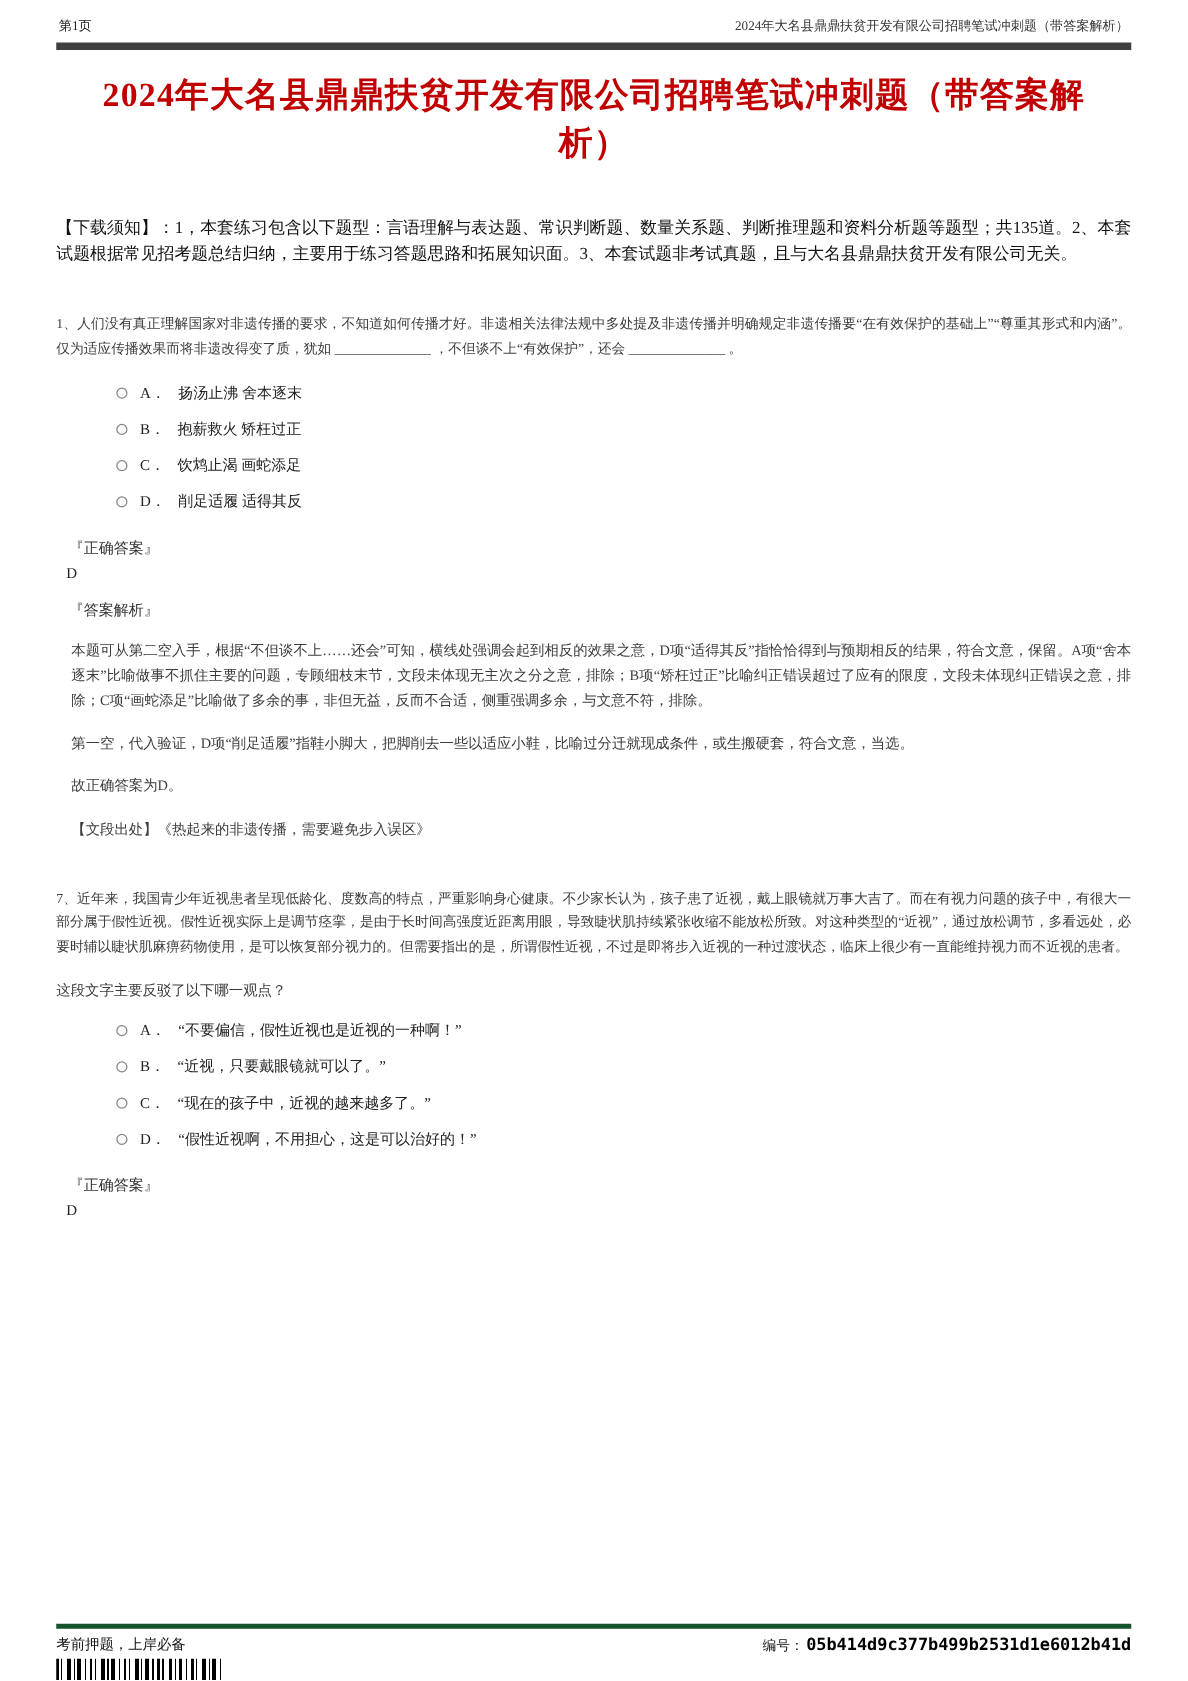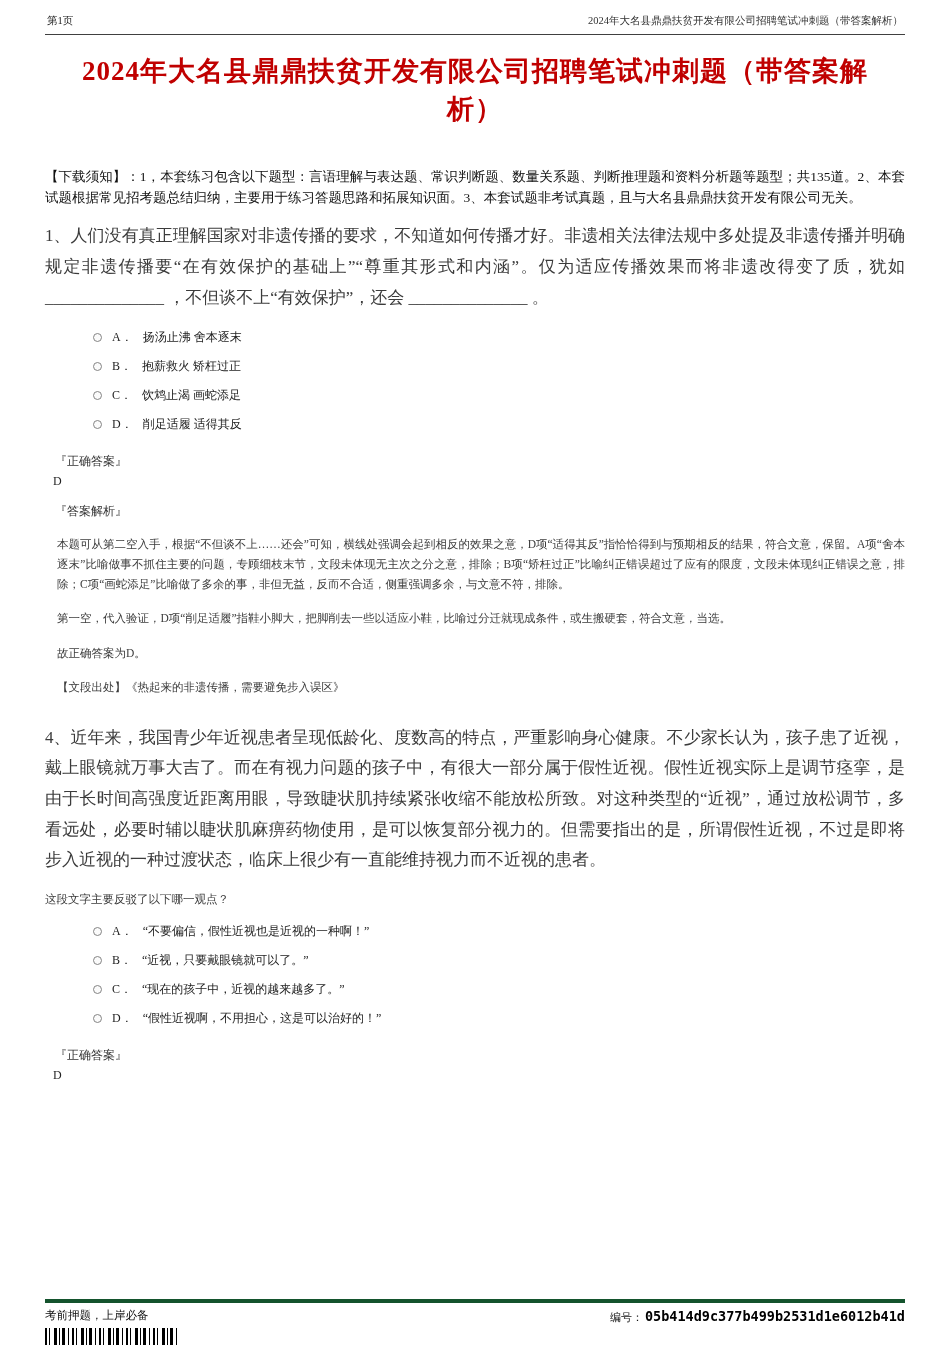--- a/index.html
+++ b/index.html
@@ -15,21 +15,21 @@
     background: #ffffff;
     padding: 0 45px;
     overflow: hidden;
   }
   
   .page-header {
     display: flex;
     justify-content: space-between;
     align-items: flex-end;
     padding: 14px 2px 6px 2px;
-    border-bottom: 1px solid #404040;
+    border-bottom: 6px solid #404040;
     font-size: 10.5px;
     color: #222222;
   }
   .page-header .hdr-right { color: #333333; }
   
   .doc-title {
     margin: 18px 28px 0 28px;
     text-align: center;
     font-size: 27px;
     font-weight: bold;
@@ -49,22 +49,22 @@
   .section-heading {
     margin-top: 60px;
     font-size: 18px;
     font-weight: bold;
     line-height: 1.55;
     color: #2433d0;
     text-align: justify;
   }
   
   .stem {
-    margin-top: 12px;
-    font-size: 17px;
+    margin-top: 36px;
+    font-size: 11px;
     line-height: 1.8;
     color: #3b3b3b;
     text-align: justify;
   }
   .prompt {
     margin-top: 16px;
     font-size: 11.5px;
     color: #3b3b3b;
   }
   .options { margin: 10px 0 0 48px; }
@@ -200,21 +200,21 @@
       <p class="answer-value">D</p>
       <p class="answer-label">『答案解析』</p>
 
       <p class="para">本题可从第二空入手，根据“不但谈不上……还会”可知，横线处强调会起到相反的效果之意，D项“适得其反”指恰恰得到与预期相反的结果，符合文意，保留。A项“舍本逐末”比喻做事不抓住主要的问题，专顾细枝末节，文段未体现无主次之分之意，排除；B项“矫枉过正”比喻纠正错误超过了应有的限度，文段未体现纠正错误之意，排除；C项“画蛇添足”比喻做了多余的事，非但无益，反而不合适，侧重强调多余，与文意不符，排除。</p>
       <p class="para">第一空，代入验证，D项“削足适履”指鞋小脚大，把脚削去一些以适应小鞋，比喻过分迁就现成条件，或生搬硬套，符合文意，当选。</p>
       <p class="para">故正确答案为D。</p>
       <p class="para">【文段出处】《热起来的非遗传播，需要避免步入误区》</p>
     </section>
 
     <section class="q2">
-      <p class="stem">4、近年来，我国青少年近视患者呈现低龄化、度数高的特点，严重影响身心健康。不少家长认为，孩子患了近视，戴上眼镜就万事大吉了。而在有视力问题的孩子中，有很大一部分属于假性近视。假性近视实际上是调节痉挛，是由于长时间高强度近距离用眼，导致睫状肌持续紧张收缩不能放松所致。对这种类型的“近视”，通过放松调节，多看远处，必要时辅以睫状肌麻痹药物使用，是可以恢复部分视力的。但需要指出的是，所谓假性近视，不过是即将步入近视的一种过渡状态，临床上很少有一直能维持视力而不近视的患者。</p>
+      <p class="stem">7、近年来，我国青少年近视患者呈现低龄化、度数高的特点，严重影响身心健康。不少家长认为，孩子患了近视，戴上眼镜就万事大吉了。而在有视力问题的孩子中，有很大一部分属于假性近视。假性近视实际上是调节痉挛，是由于长时间高强度近距离用眼，导致睫状肌持续紧张收缩不能放松所致。对这种类型的“近视”，通过放松调节，多看远处，必要时辅以睫状肌麻痹药物使用，是可以恢复部分视力的。但需要指出的是，所谓假性近视，不过是即将步入近视的一种过渡状态，临床上很少有一直能维持视力而不近视的患者。</p>
       <p class="prompt">这段文字主要反驳了以下哪一观点？</p>
 
       <div class="options">
         <div class="option-row">
           <span class="radio"></span>
           <span class="opt-letter">A．</span>
           <span class="opt-text">“不要偏信，假性近视也是近视的一种啊！”</span>
         </div>
         <div class="option-row">
           <span class="radio"></span>

